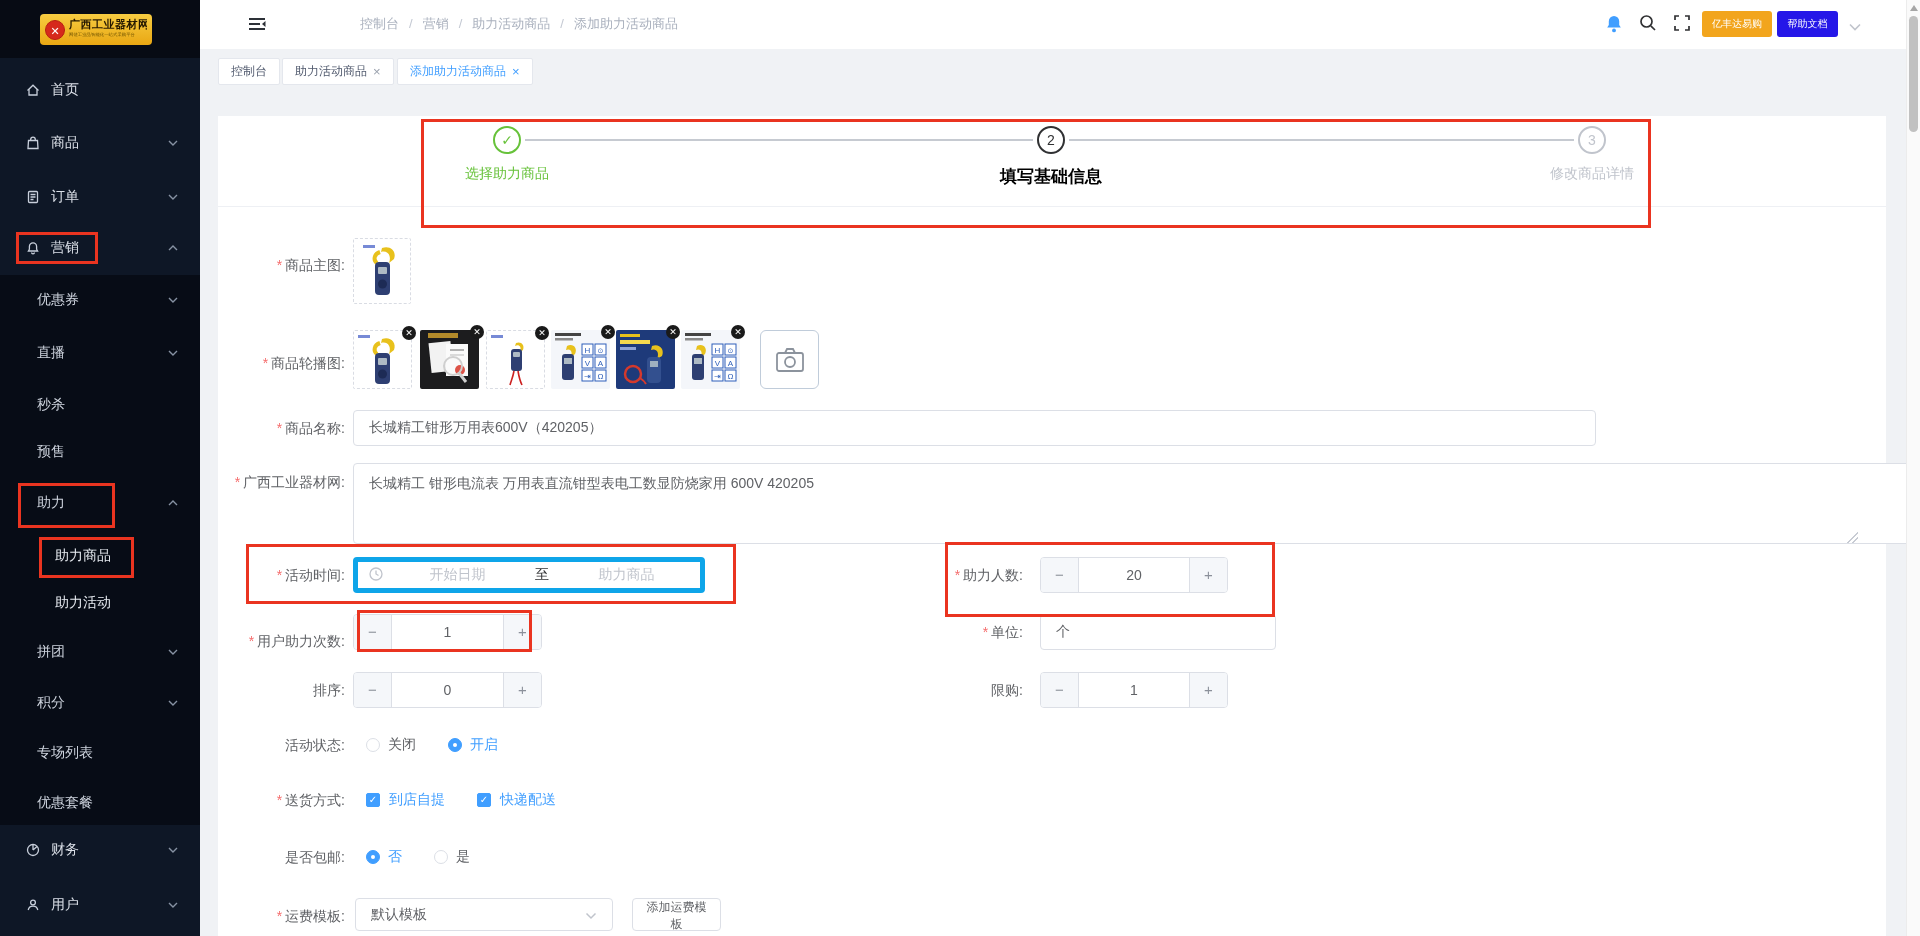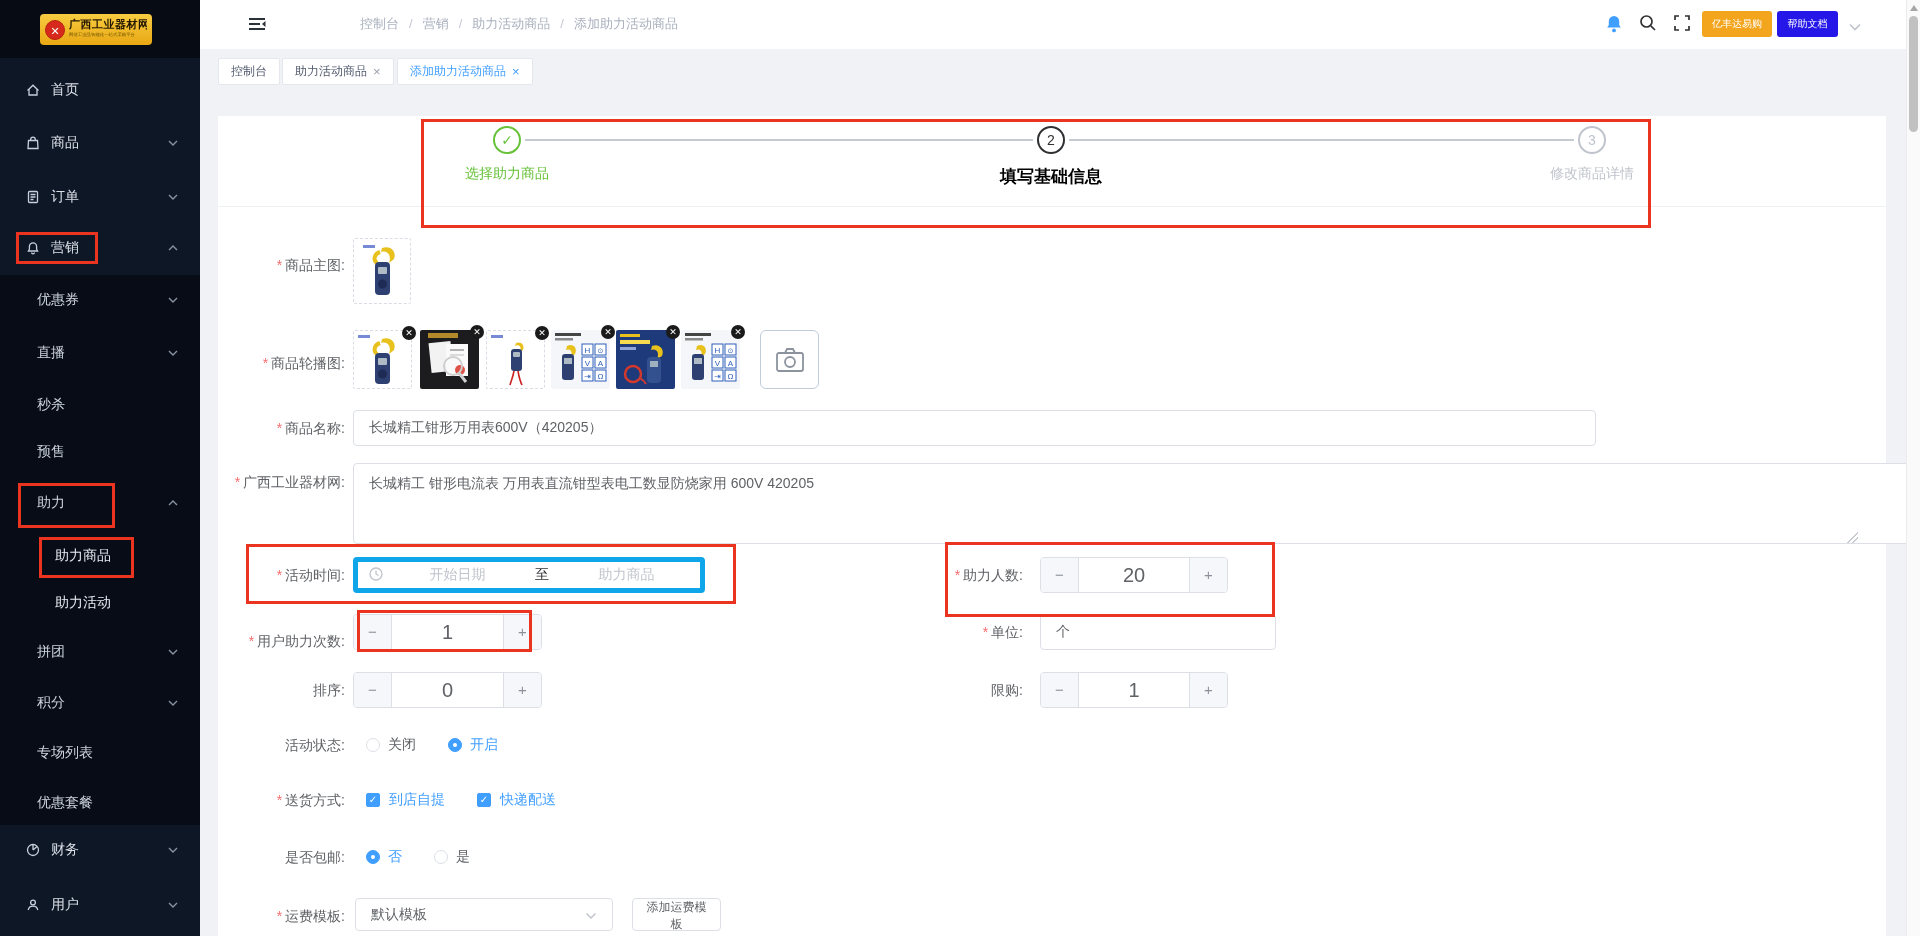--- a/index.html
+++ b/index.html
@@ -73,21 +73,21 @@
                 color:#fff; font-size:9px; line-height:14px; text-align:center; cursor:pointer; }
   .cam-btn { position:absolute; width:59px; height:59px; border:1px solid #c0ccda; border-radius:6px; background:#fff;
              display:flex; align-items:center; justify-content:center; cursor:pointer; }
   .date-range { position:absolute; border:5px solid #0ea5e9; border-radius:4px; height:36px; display:flex; align-items:center; background:#fff; cursor:pointer; }
   .date-range .ph { flex:1; text-align:center; color:#c0c4cc; font-size:14px; }
   .date-range .to { color:#303133; font-size:14px; padding:0 4px; }
   .stepper { position:absolute; height:36px; border:1px solid #dcdfe6; border-radius:4px; background:#fff; display:flex; overflow:hidden; }
   .st-btn { width:38px; flex:none; background:#f5f7fa; color:#8b909a; text-align:center; line-height:34px; font-size:15px; cursor:pointer; }
   .st-btn.minus { border-right:1px solid #dcdfe6; }
   .st-btn.plus { border-left:1px solid #dcdfe6; }
-  .st-val { flex:1; text-align:center; line-height:34px; color:#606266; font-size:20px; }
+  .st-val { flex:1; text-align:center; line-height:34px; color:#606266; font-size:14px; }
   .opt-row { position:absolute; display:flex; align-items:center; height:20px; }
   .radio { width:14px; height:14px; border-radius:50%; border:1px solid #dcdfe6; background:#fff; margin-right:8px; flex:none; cursor:pointer; }
   .radio.on { border-color:#409eff; background:#409eff; position:relative; }
   .radio.on::after { content:""; position:absolute; left:4px; top:4px; width:4px; height:4px; border-radius:50%; background:#fff; }
   .cbx { width:14px; height:14px; border-radius:2px; background:#409eff; border:1px solid #409eff; margin-right:9px; flex:none;
          color:#fff; font-size:10px; line-height:12px; text-align:center; cursor:pointer; }
   .olabel { font-size:14px; color:#606266; margin-right:32px; cursor:pointer; }
   .olabel.blue { color:#409eff; }
   .select { position:absolute; border:1px solid #dcdfe6; border-radius:4px; height:33px; background:#fff; display:flex;
             align-items:center; padding:0 15px; font-size:14px; color:#606266; cursor:pointer; }

